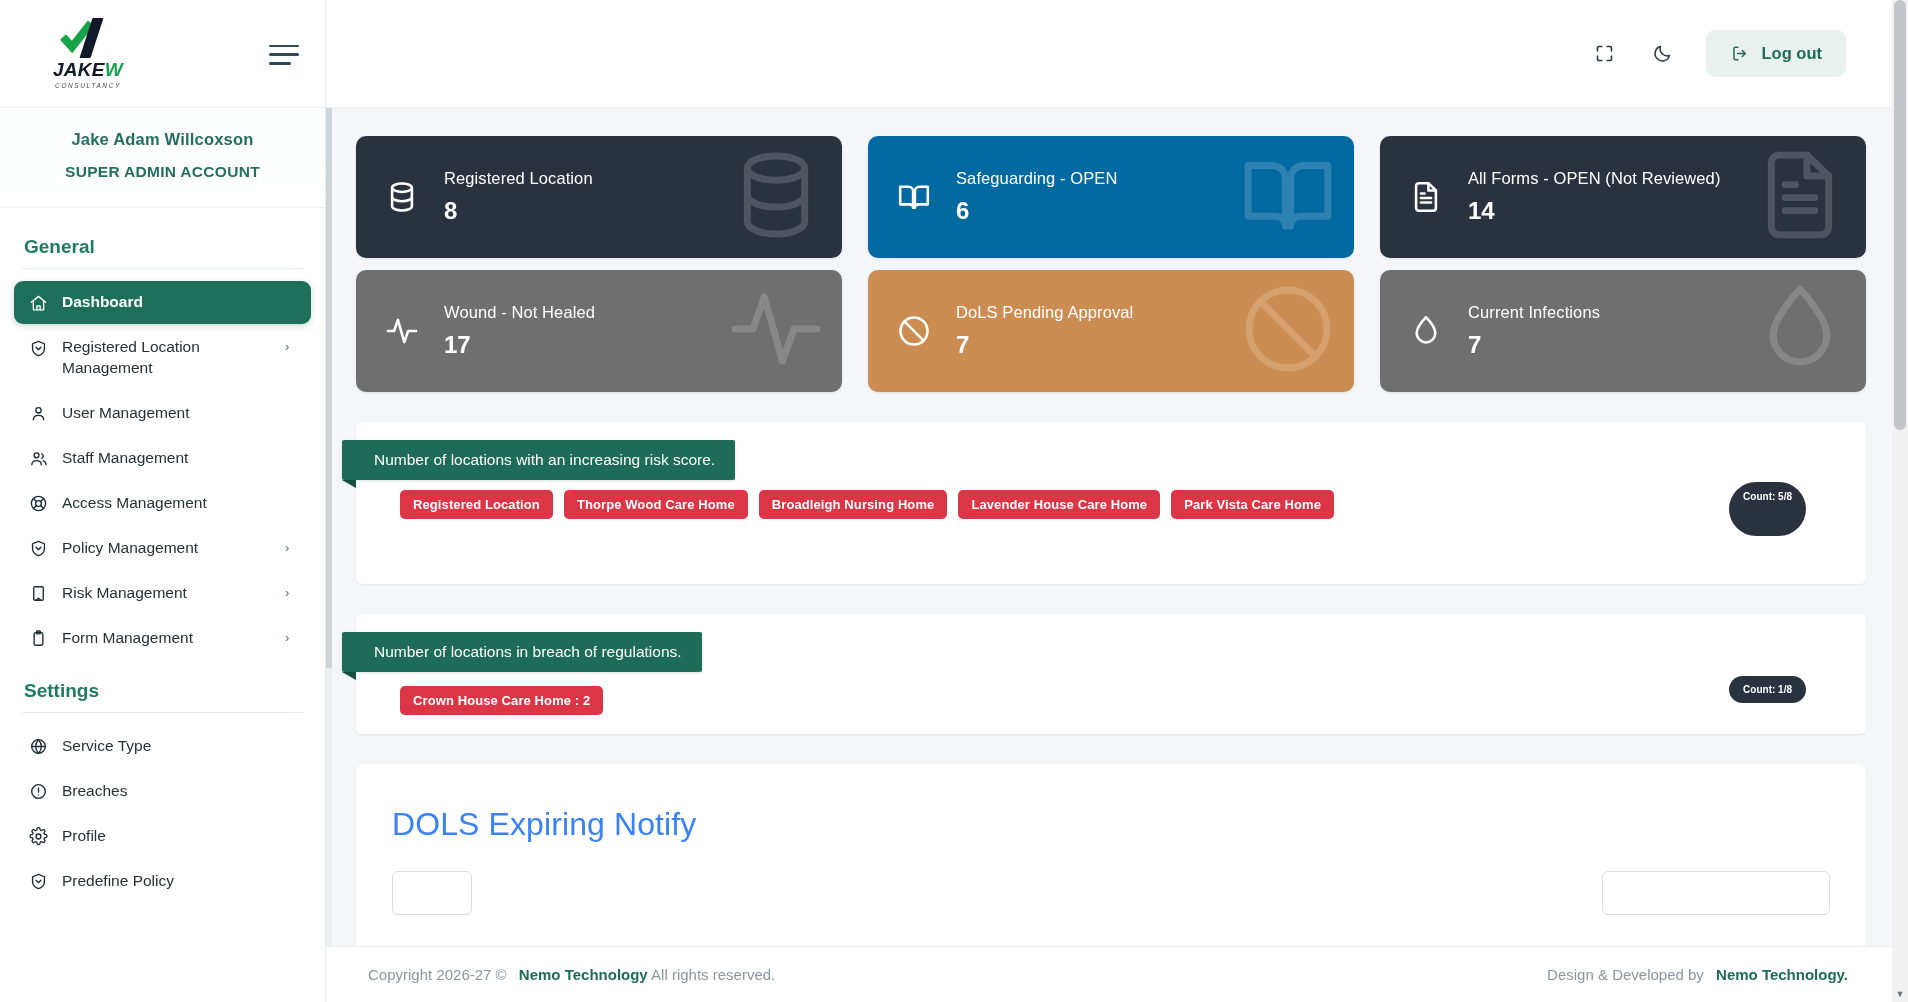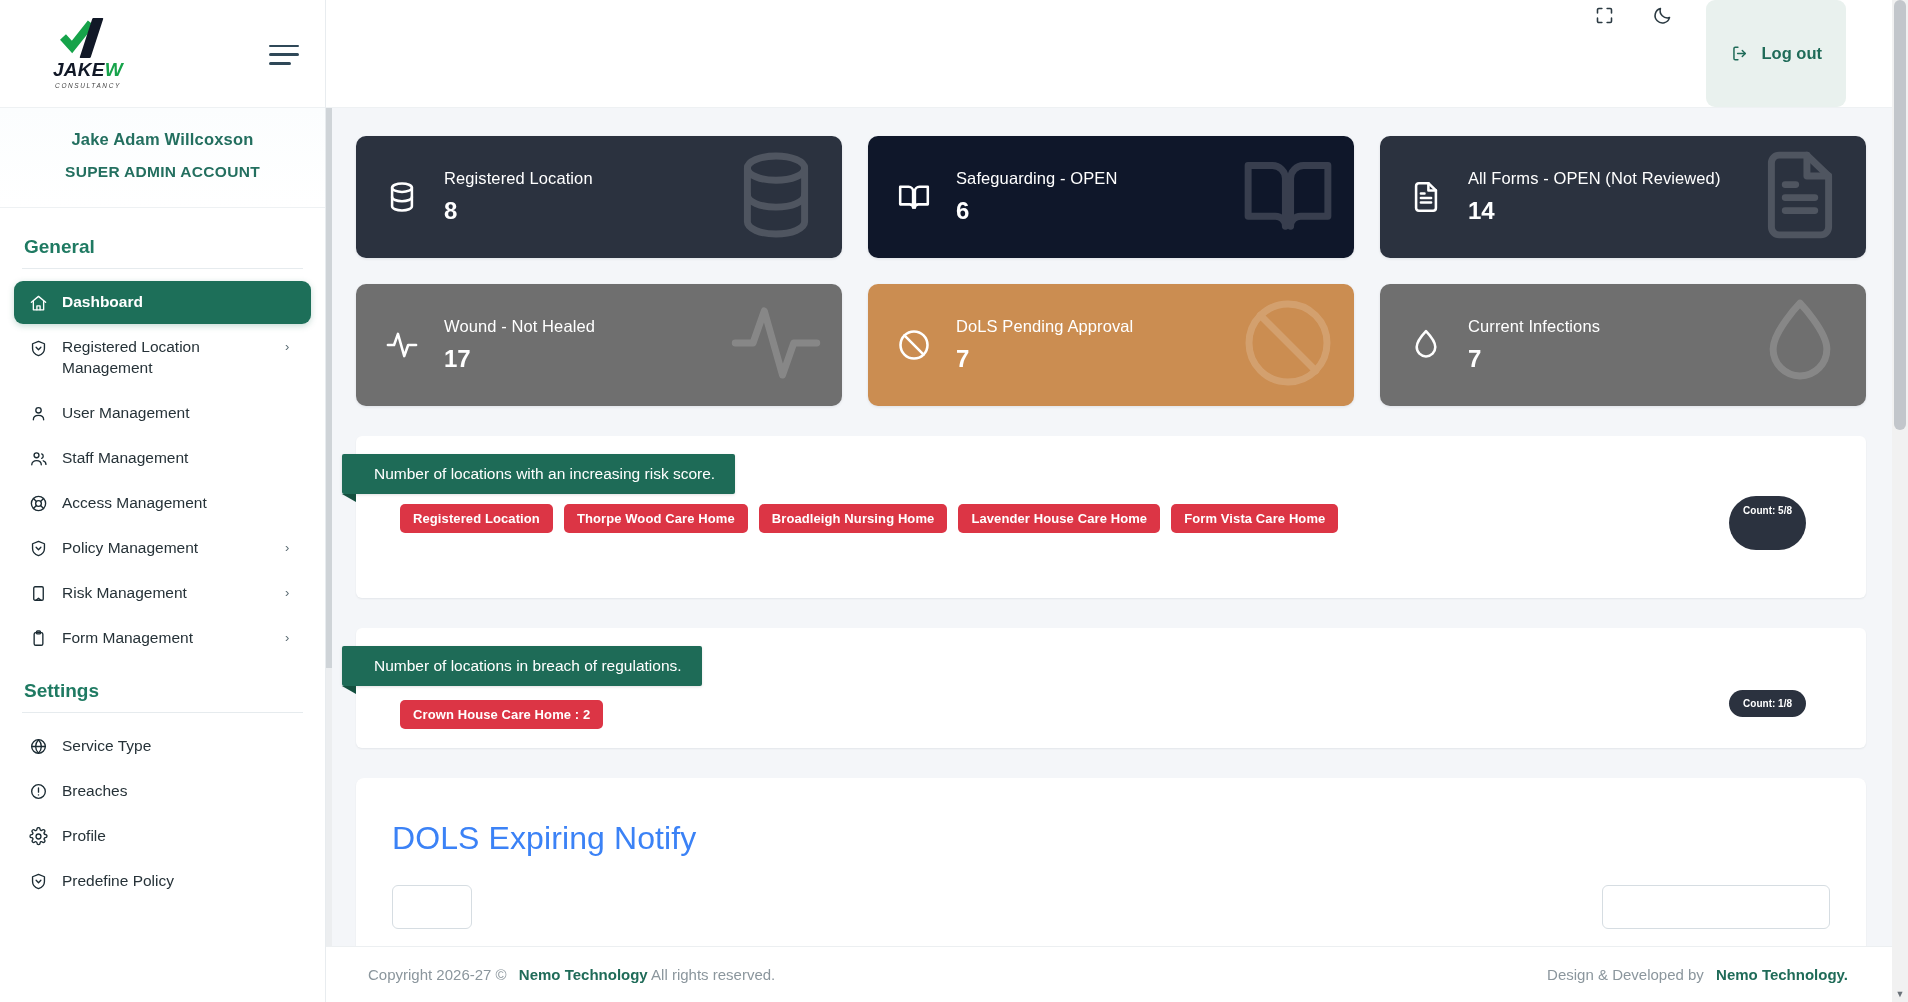--- a/index.html
+++ b/index.html
@@ -60,21 +60,21 @@
   .nav-item .ico { width:20px; height:20px; flex:0 0 20px; display:flex; align-items:center; justify-content:center; margin-top:1px; }
   .nav-item .lbl { flex:1; }
   .nav-item .chev { width:12px; flex:0 0 12px; color:#5b6b73; font-size:13px; line-height:20px; }
   .nav-item.active { background:#1d6f59; color:#ffffff; font-weight:700; box-shadow:0 2px 6px rgba(29,111,89,.25); }
   .nav-item.active .ico svg { stroke:#ffffff; }
   .nav-item svg { width:19px; height:19px; stroke:#1b2b33; fill:none; stroke-width:1.7; stroke-linecap:round; stroke-linejoin:round; }
 
   
   #main { flex:1; height:1002px; position:relative; background:#f4f6f9; overflow:hidden; }
   .topbar {
-    height: 108px; background:#ffffff; display:flex; 
+    height: 108px; background:#ffffff; display:flex; align-items:center;
     justify-content:flex-end; padding-right: 62px; gap: 28px;
     border-bottom:1px solid #eef1f3;
   }
   .icon-btn { width:30px; height:30px; display:flex; align-items:center; justify-content:center; cursor:pointer; }
   .icon-btn svg { width:21px; height:21px; stroke:#2b3a42; fill:none; stroke-width:1.8; stroke-linecap:round; stroke-linejoin:round; }
   .logout-btn {
     display:flex; align-items:center; gap:13px;
     background:#e9f1ee; color:#1f6b58; font-weight:700; font-size:16.5px;
     border-radius:9px; padding: 14px 24px; cursor:pointer; border:none;
     font-family:"Liberation Sans", sans-serif;
@@ -91,24 +91,24 @@
     box-shadow: 0 1px 3px rgba(16,24,40,.09);
   }
   .card .c-ico { width:36px; height:36px; flex:0 0 36px; z-index:2; }
   .card .c-ico svg { width:36px; height:36px; stroke:#fff; fill:none; stroke-width:1.7; stroke-linecap:round; stroke-linejoin:round; }
   .card .c-txt { z-index:2; }
   .card .c-title { font-size:16.5px; font-weight:500; letter-spacing:.1px; }
   .card .c-val { font-size:24px; font-weight:700; margin-top:9px; }
   .card .bg-ico { position:absolute; right: 14px; top:50%; transform:translateY(-50%); opacity:.17; z-index:1; }
   .card .bg-ico svg { width:104px; height:104px; stroke:#fff; fill:none; stroke-width:1.6; stroke-linecap:round; stroke-linejoin:round; }
   .card.dark { background:#2b323f; }
-  .card.green { background:#0f172a; }
+  .card.green { background:#0369a1; }
   .card.grey { background:#6f6f6f; }
   .card.orange { background:#cb8d51; }
-  .cards.row2 { margin-top: 26px; }
+  .cards.row2 { margin-top: 12px; }
 
   
   .panel {
     background:#ffffff; border-radius:6px; margin-top: 30px; position:relative;
     box-shadow: 0 1px 2px rgba(16,24,40,.07);
   }
   .panel.p1 { height: 162px; }
   .panel.p2 { height: 120px; }
   .ribbon {
     position:absolute; top: 18px; left: -14px;
@@ -465,21 +465,21 @@
         </div>
       </div>
 
       <div class="panel p1">
         <div class="ribbon">Number of locations with an increasing risk score.</div>
         <div class="tags">
           <span class="tag">Registered Location</span>
           <span class="tag">Thorpe Wood Care Home</span>
           <span class="tag">Broadleigh Nursing Home</span>
           <span class="tag">Lavender House Care Home</span>
-          <span class="tag">Form Vista Care Home</span>
+          <span class="tag">Park Vista Care Home</span>
         </div>
         <div class="count-pill">Count: 5/8</div>
       </div>
 
       <div class="panel p2">
         <div class="ribbon">Number of locations in breach of regulations.</div>
         <div class="tags">
           <span class="tag">Crown House Care Home : 2</span>
         </div>
         <div class="count-pill">Count: 1/8</div>

